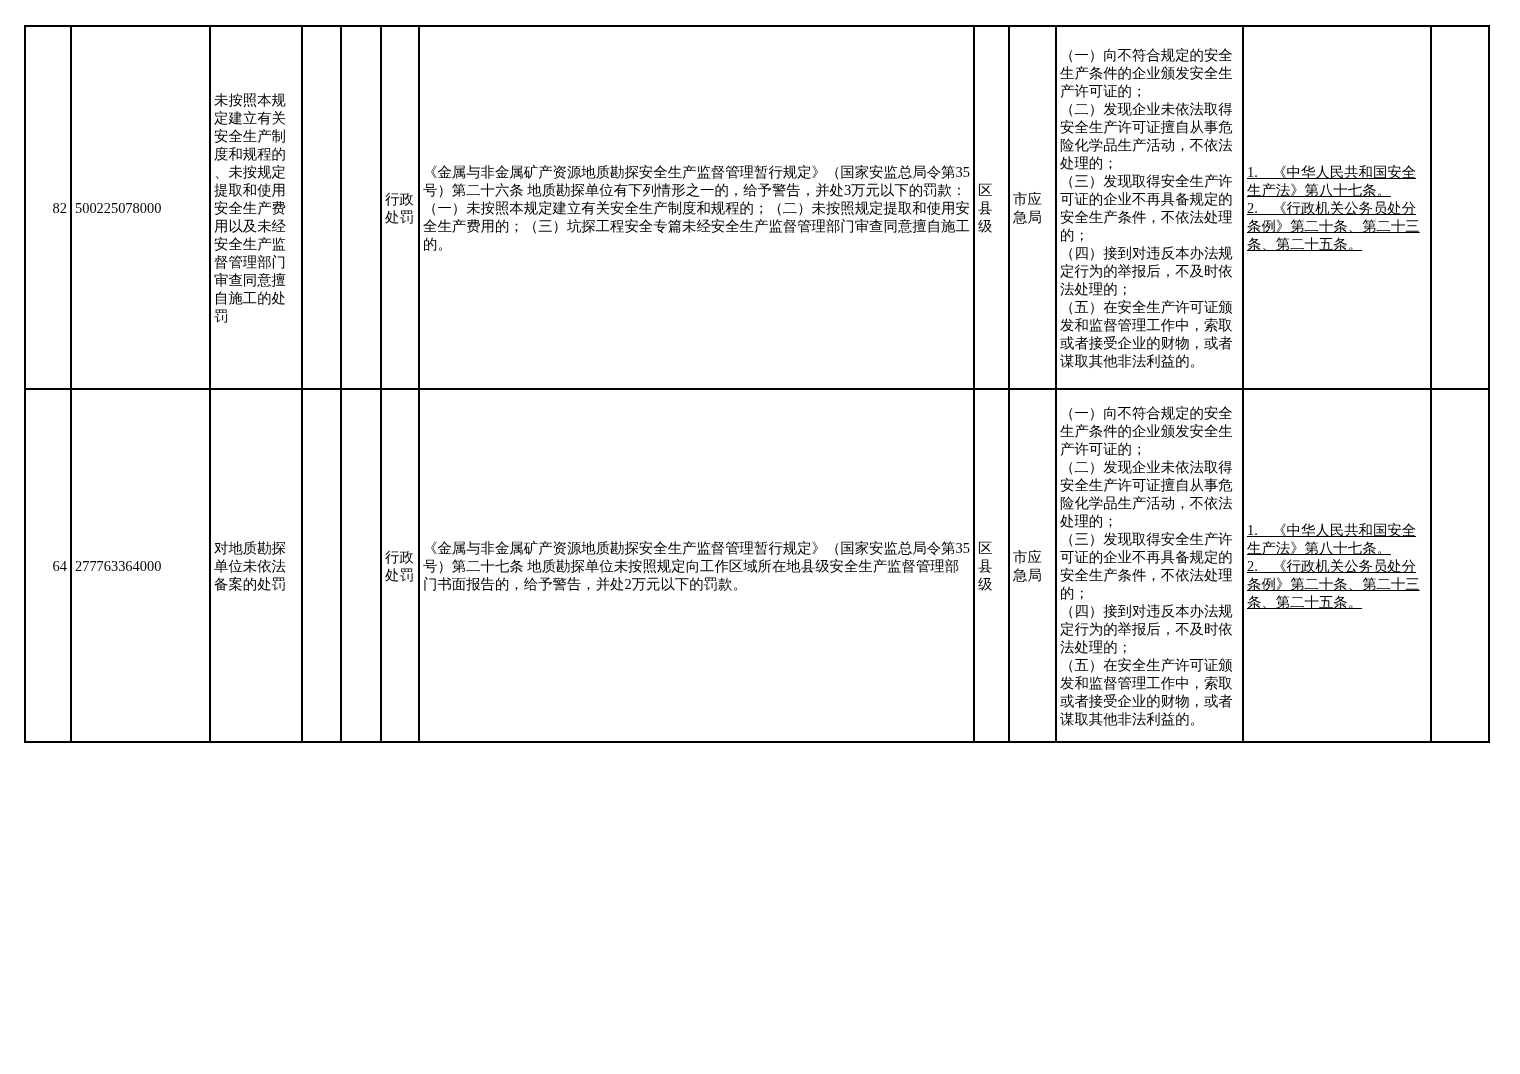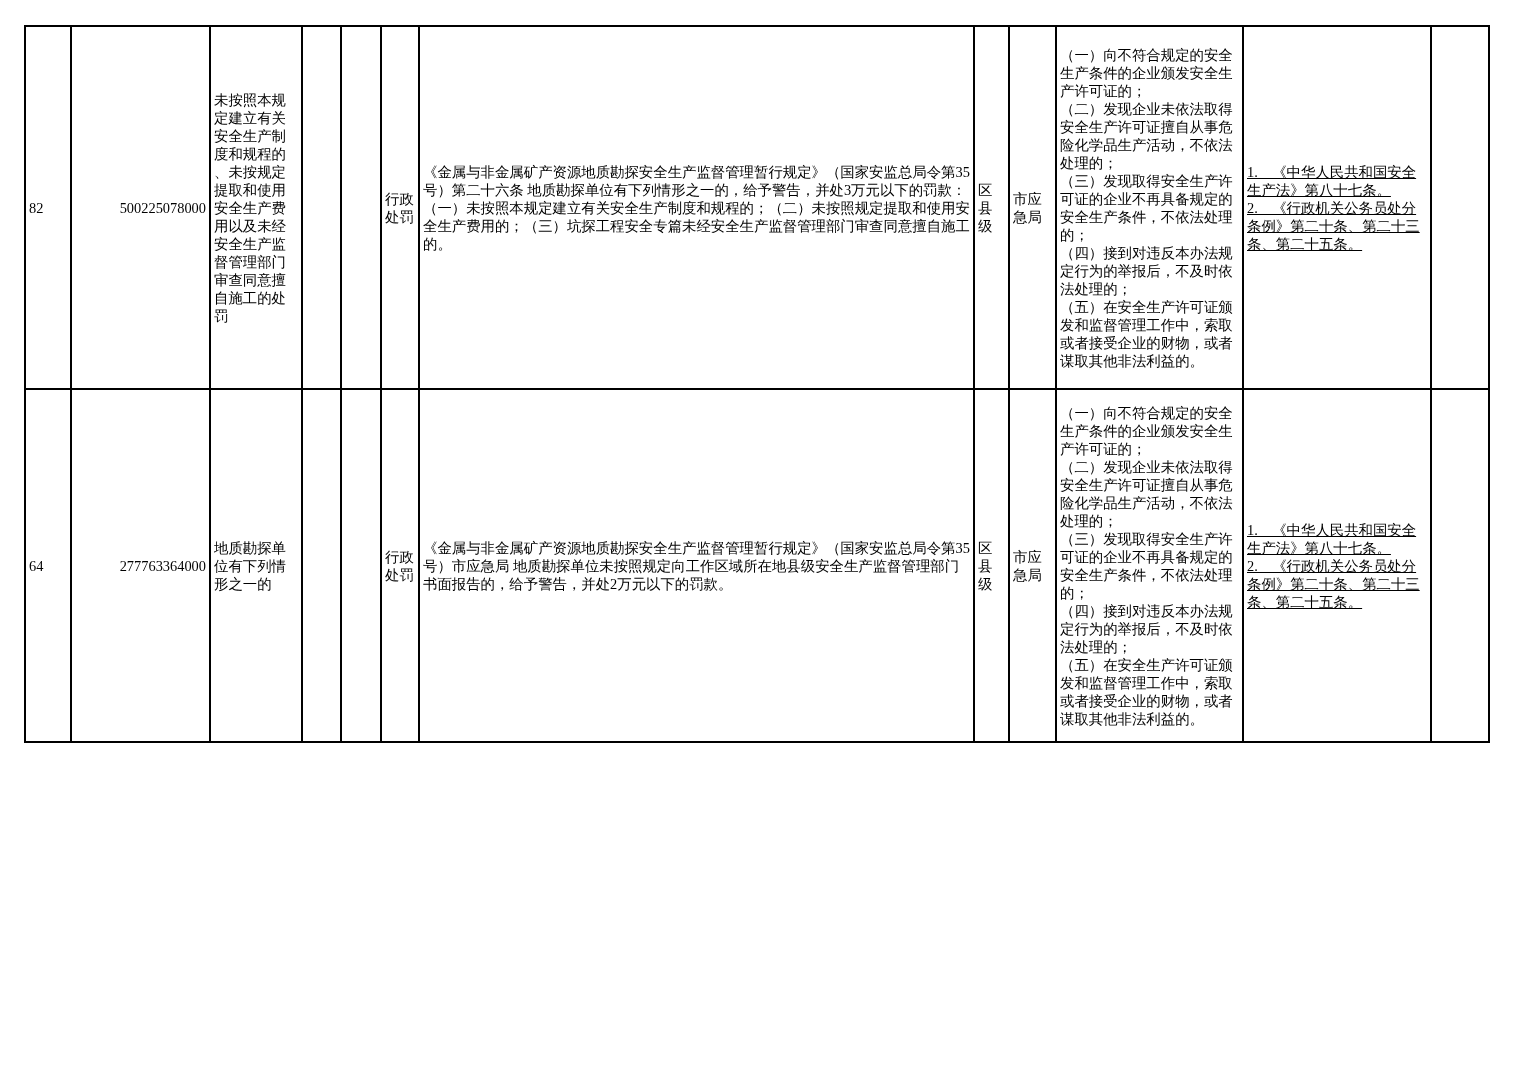--- a/index.html
+++ b/index.html
@@ -36,22 +36,22 @@
   }
   tr.r1 { height: 363px; }
   tr.r2 { height: 353px; }
   td.num {
     font-size: 20px;
     line-height: 24px;
     white-space: nowrap;
     word-break: normal;
     line-break: auto;
   }
-  td.seq  { text-align: left; margin-top: 32px; }
-  td.code { text-align: right; padding-right: 2px; }
+  td.seq  { text-align: right; margin-top: 32px; }
+  td.code { padding-right: 2px; }
   td.c7   { padding: 1px 2px; }
   td.c10  { padding: 1px 2px; }
   td.c11  { padding: 1px 1px 1px 2px; text-decoration: underline; }
 </style>
 </head>
 <body>
 
 <div id="sheet">
   <table class="grid">
     <colgroup>
@@ -86,25 +86,25 @@
 （四）接到对违反本办法规定行为的举报后，不及时依法处理的；
 （五）在安全生产许可证颁发和监督管理工作中，索取或者接受企业的财物，或者谋取其他非法利益的。</td>
       <td class="c11">1.　《中华人民共和国安全生产法》第八十七条。
 2.　《行政机关公务员处分条例》第二十条、第二十三条、第二十五条。</td>
       <td></td>
     </tr>
 
     <tr class="r2">
       <td class="num seq">64</td>
       <td class="num code">277763364000</td>
-      <td>地质勘探单位有下列情形之一的</td>
+      <td>对地质勘探单位未依法备案的处罚</td>
       <td></td>
       <td></td>
       <td>行政处罚</td>
-      <td class="c7">《金属与非金属矿产资源地质勘探安全生产监督管理暂行规定》（国家安监总局令第35号）市应急局 地质勘探单位未按照规定向工作区域所在地县级安全生产监督管理部门书面报告的，给予警告，并处2万元以下的罚款。</td>
+      <td class="c7">《金属与非金属矿产资源地质勘探安全生产监督管理暂行规定》（国家安监总局令第35号）第二十七条 地质勘探单位未按照规定向工作区域所在地县级安全生产监督管理部门书面报告的，给予警告，并处2万元以下的罚款。</td>
       <td>区县级</td>
       <td>市应急局</td>
       <td class="c10">（一）向不符合规定的安全生产条件的企业颁发安全生产许可证的；
 （二）发现企业未依法取得安全生产许可证擅自从事危险化学品生产活动，不依法处理的；
 （三）发现取得安全生产许可证的企业不再具备规定的安全生产条件，不依法处理的；
 （四）接到对违反本办法规定行为的举报后，不及时依法处理的；
 （五）在安全生产许可证颁发和监督管理工作中，索取或者接受企业的财物，或者谋取其他非法利益的。</td>
       <td class="c11">1.　《中华人民共和国安全生产法》第八十七条。
 2.　《行政机关公务员处分条例》第二十条、第二十三条、第二十五条。</td>
       <td></td>

